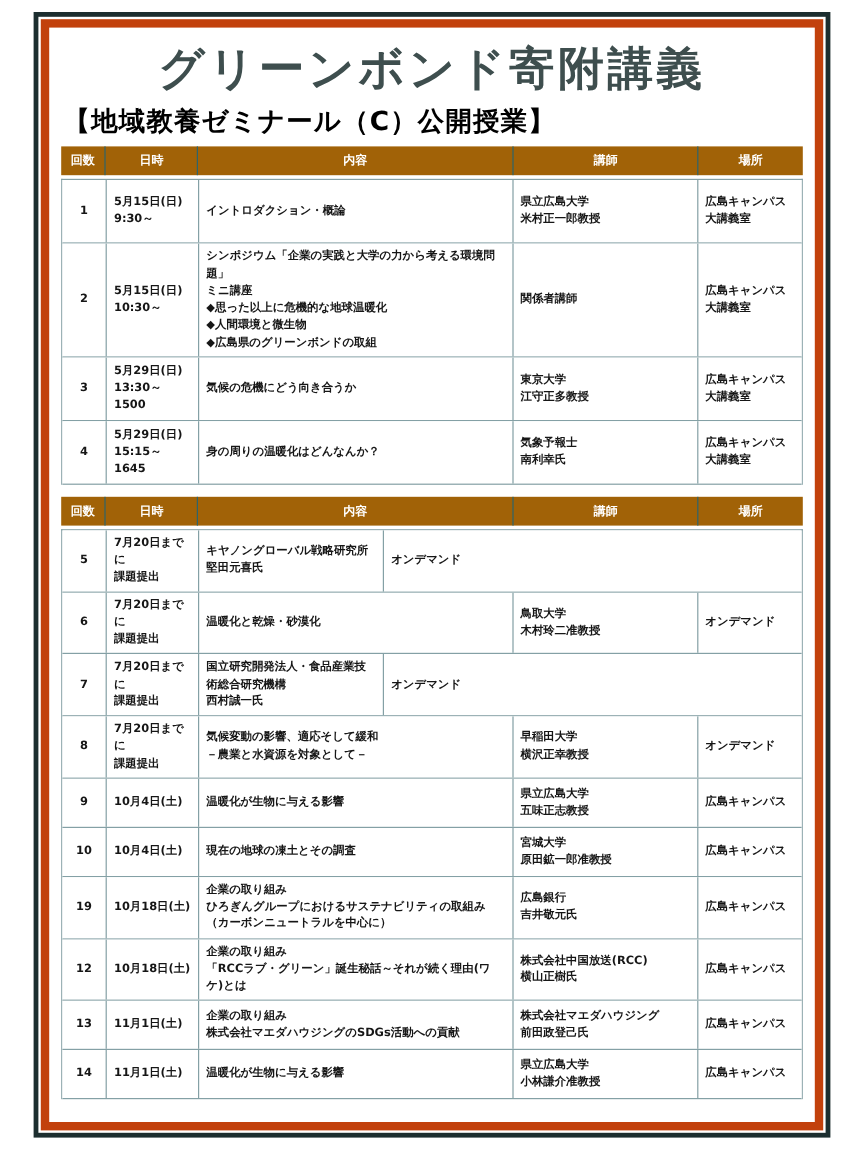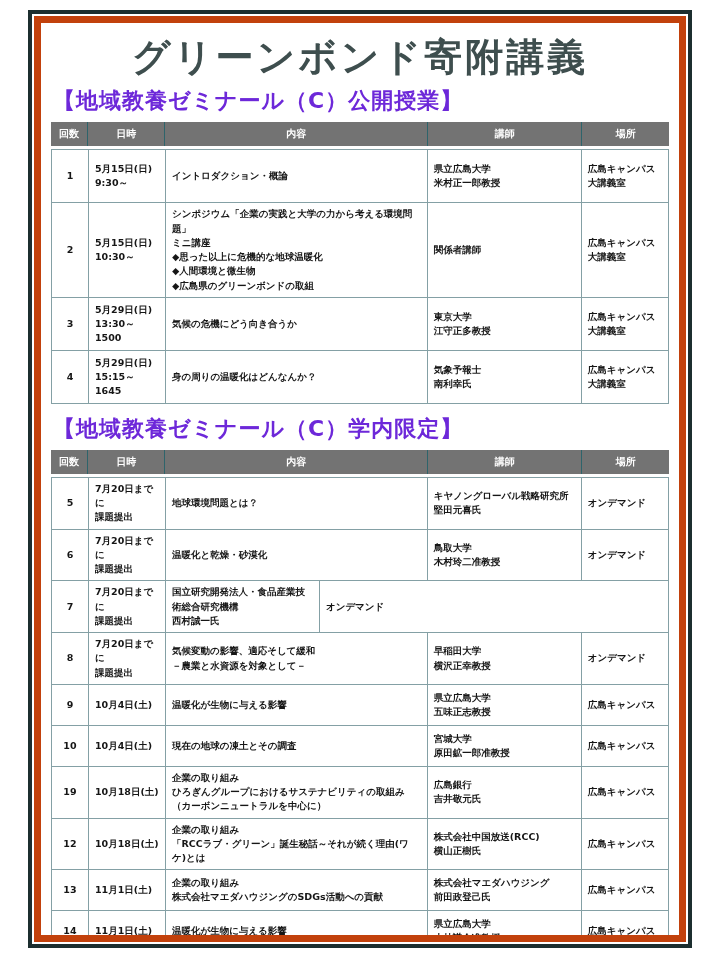--- a/index.html
+++ b/index.html
@@ -28,28 +28,28 @@
     font-size:38px;
     font-weight:bold;
     color:#3e4e4e;
     letter-spacing:3px;
     margin:6px 0 2px 0;
     line-height:1.3;
   }
   .section-heading{
     font-size:22px;
     font-weight:bold;
-    color:#6d28d9;
+    color:#000000;
     margin:4px 0 6px 2px;
     letter-spacing:1px;
   }
   section{margin-bottom:10px;}
   .thead{
     display:flex;
-    background:#737373;
+    background:#a16207;
     color:#ffffff;
     font-weight:bold;
     font-size:10px;
     margin-bottom:3px;
   }
   .hcell{
     padding:5px 2px;
     text-align:center;
     box-sizing:border-box;
     border-right:1px solid #2e646b;
@@ -144,34 +144,32 @@
               <div class="cell c2">身の周りの温暖化はどんなんか？</div>
               <div class="cell c3">気象予報士
 南利幸氏</div>
               <div class="cell c4">広島キャンパス
 大講義室</div>
             </div>
           </div>
   </section>
 
   <section class="s1">
-    <h2 class="section-heading">【地域教養ゼミナール（C）学内限定】</h2>
     <div class="thead">
             <div class="hcell c0">回数</div>
             <div class="hcell c1">日時</div>
             <div class="hcell c2">内容</div>
             <div class="hcell c3">講師</div>
             <div class="hcell c4">場所</div>
           </div>
     <div class="tbody">
             <div class="row">
               <div class="cell c0">5</div>
               <div class="cell c1">7月20日までに
 課題提出</div>
-              <div class="cell c2">地球環境問題とは？</div>
               <div class="cell c3">キヤノングローバル戦略研究所
 堅田元喜氏</div>
               <div class="cell c4">オンデマンド</div>
             </div>
             <div class="row">
               <div class="cell c0">6</div>
               <div class="cell c1">7月20日までに
 課題提出</div>
               <div class="cell c2">温暖化と乾燥・砂漠化</div>
               <div class="cell c3">鳥取大学

